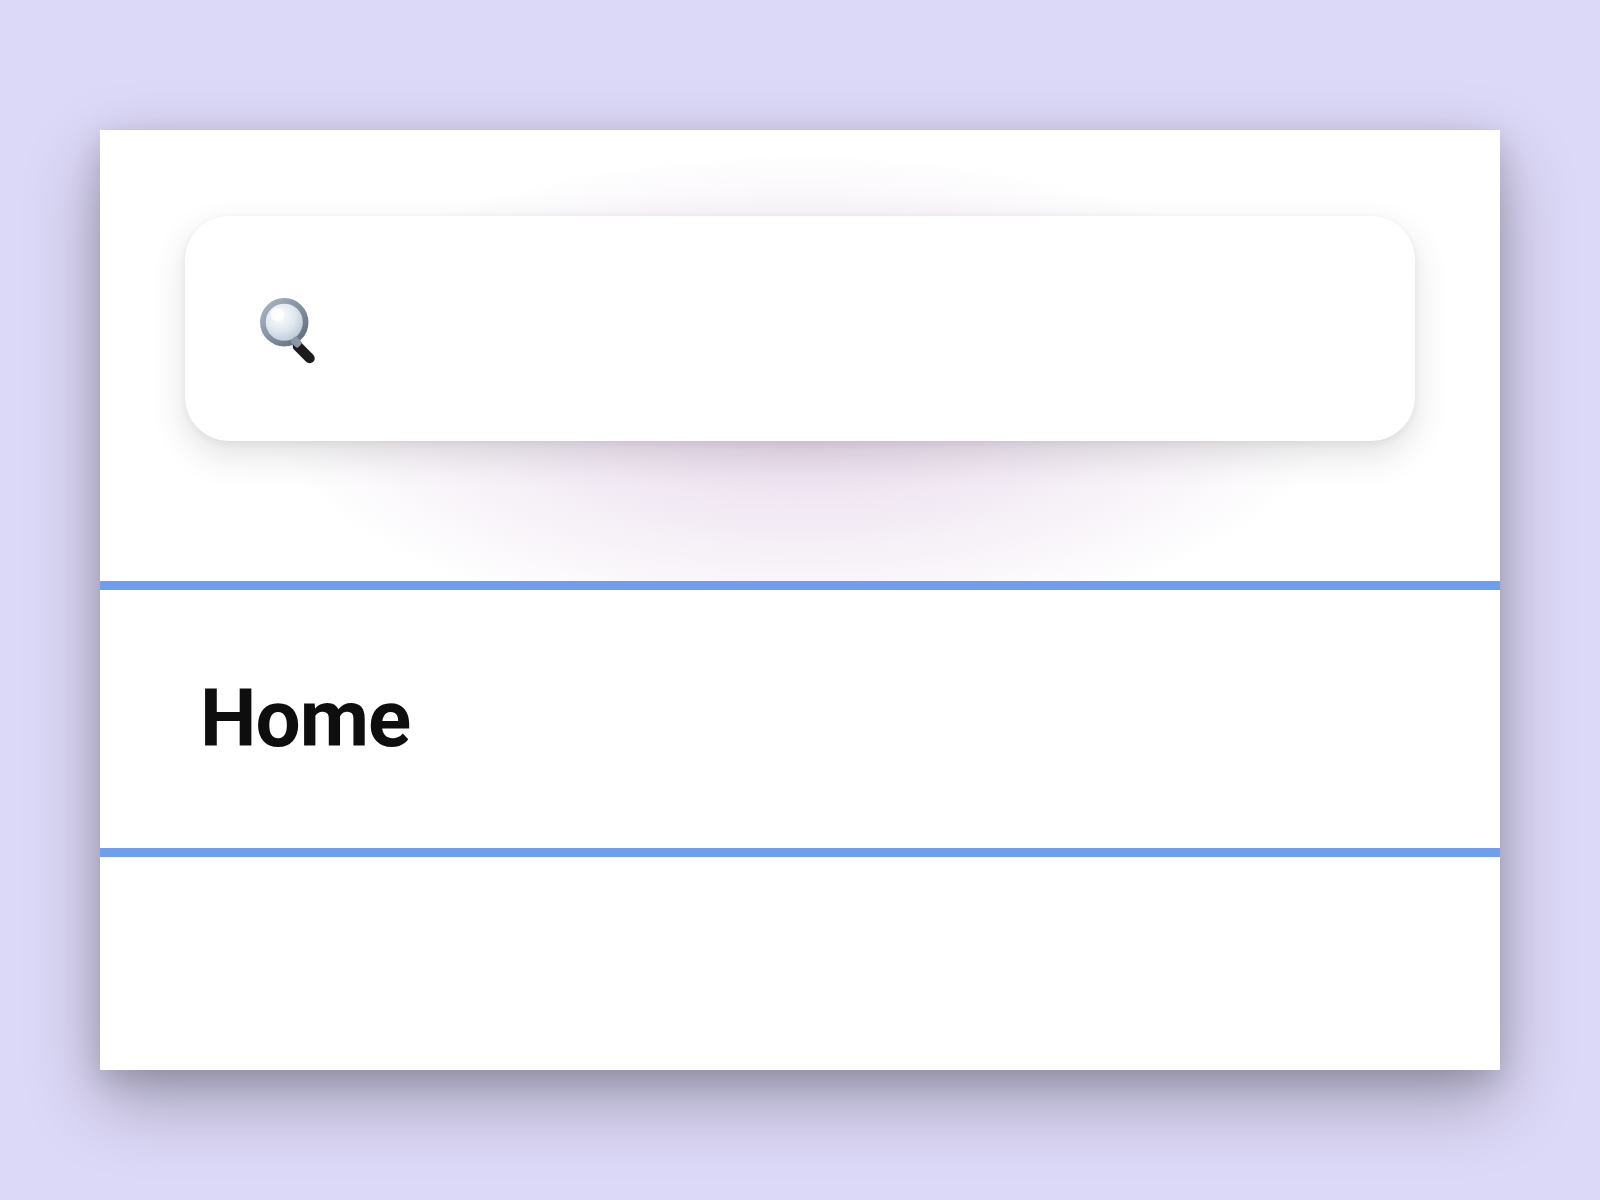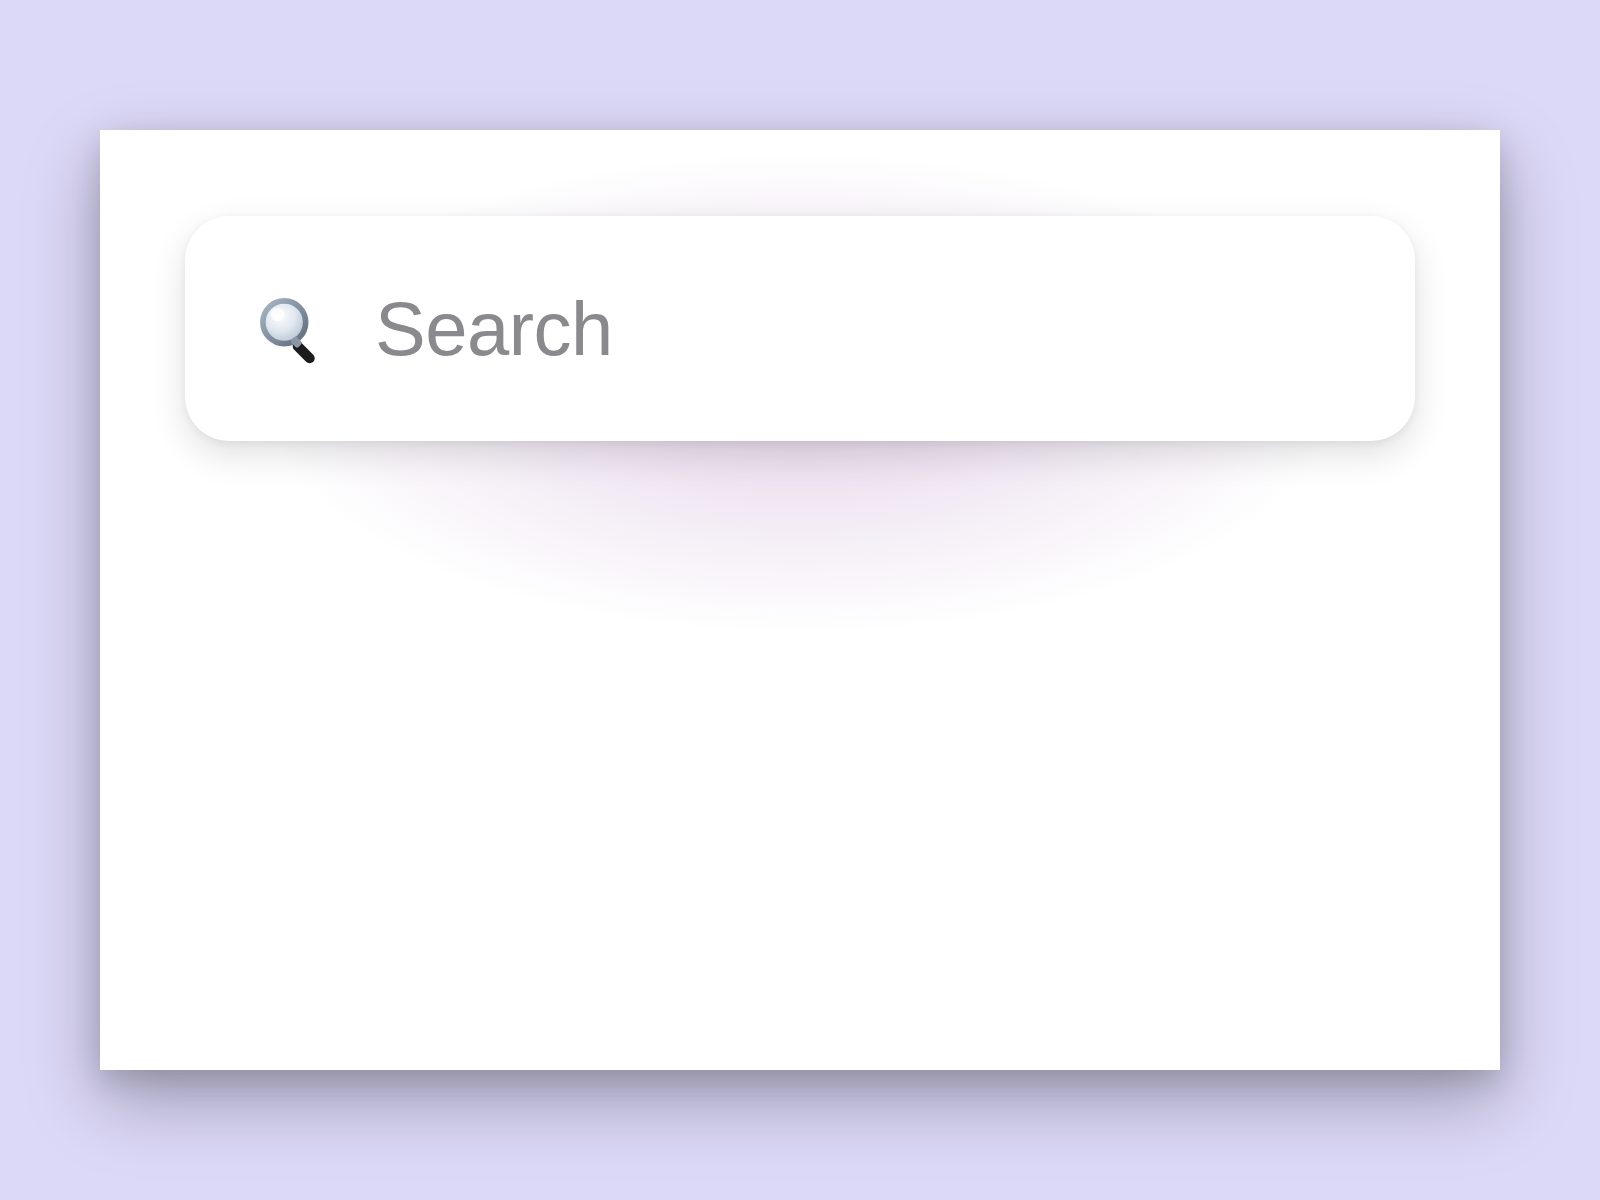--- a/index.html
+++ b/index.html
@@ -104,18 +104,22 @@
               <stop offset="0%" stop-color="#a9b6c5"></stop>
               <stop offset="100%" stop-color="#5d6b7a"></stop>
             </linearGradient>
           </defs>
           <circle cx="26" cy="26" r="19" fill="url(#glass)" stroke="url(#ring)" stroke-width="5"></circle>
           <circle cx="20" cy="19" r="6" fill="rgba(255,255,255,0.75)"></circle>
           <rect x="38" y="41" width="24" height="9" rx="4.5" transform="rotate(45 38 41)" fill="#1c1c1e"></rect>
           <rect x="36" y="38" width="9" height="7" rx="2" transform="rotate(45 36 38)" fill="#8b97a5"></rect>
         </svg>
       </span>
-      <input type="text" class="search-input" placeholder="Search" value="" style="">
     </div>
   </div>
 
+  <div class="nav-section">
+    <div class="nav-item">
+      <span class="nav-label">Home</span>
+    </div>
+  </div>
 
 </div>
 
 </body></html>

